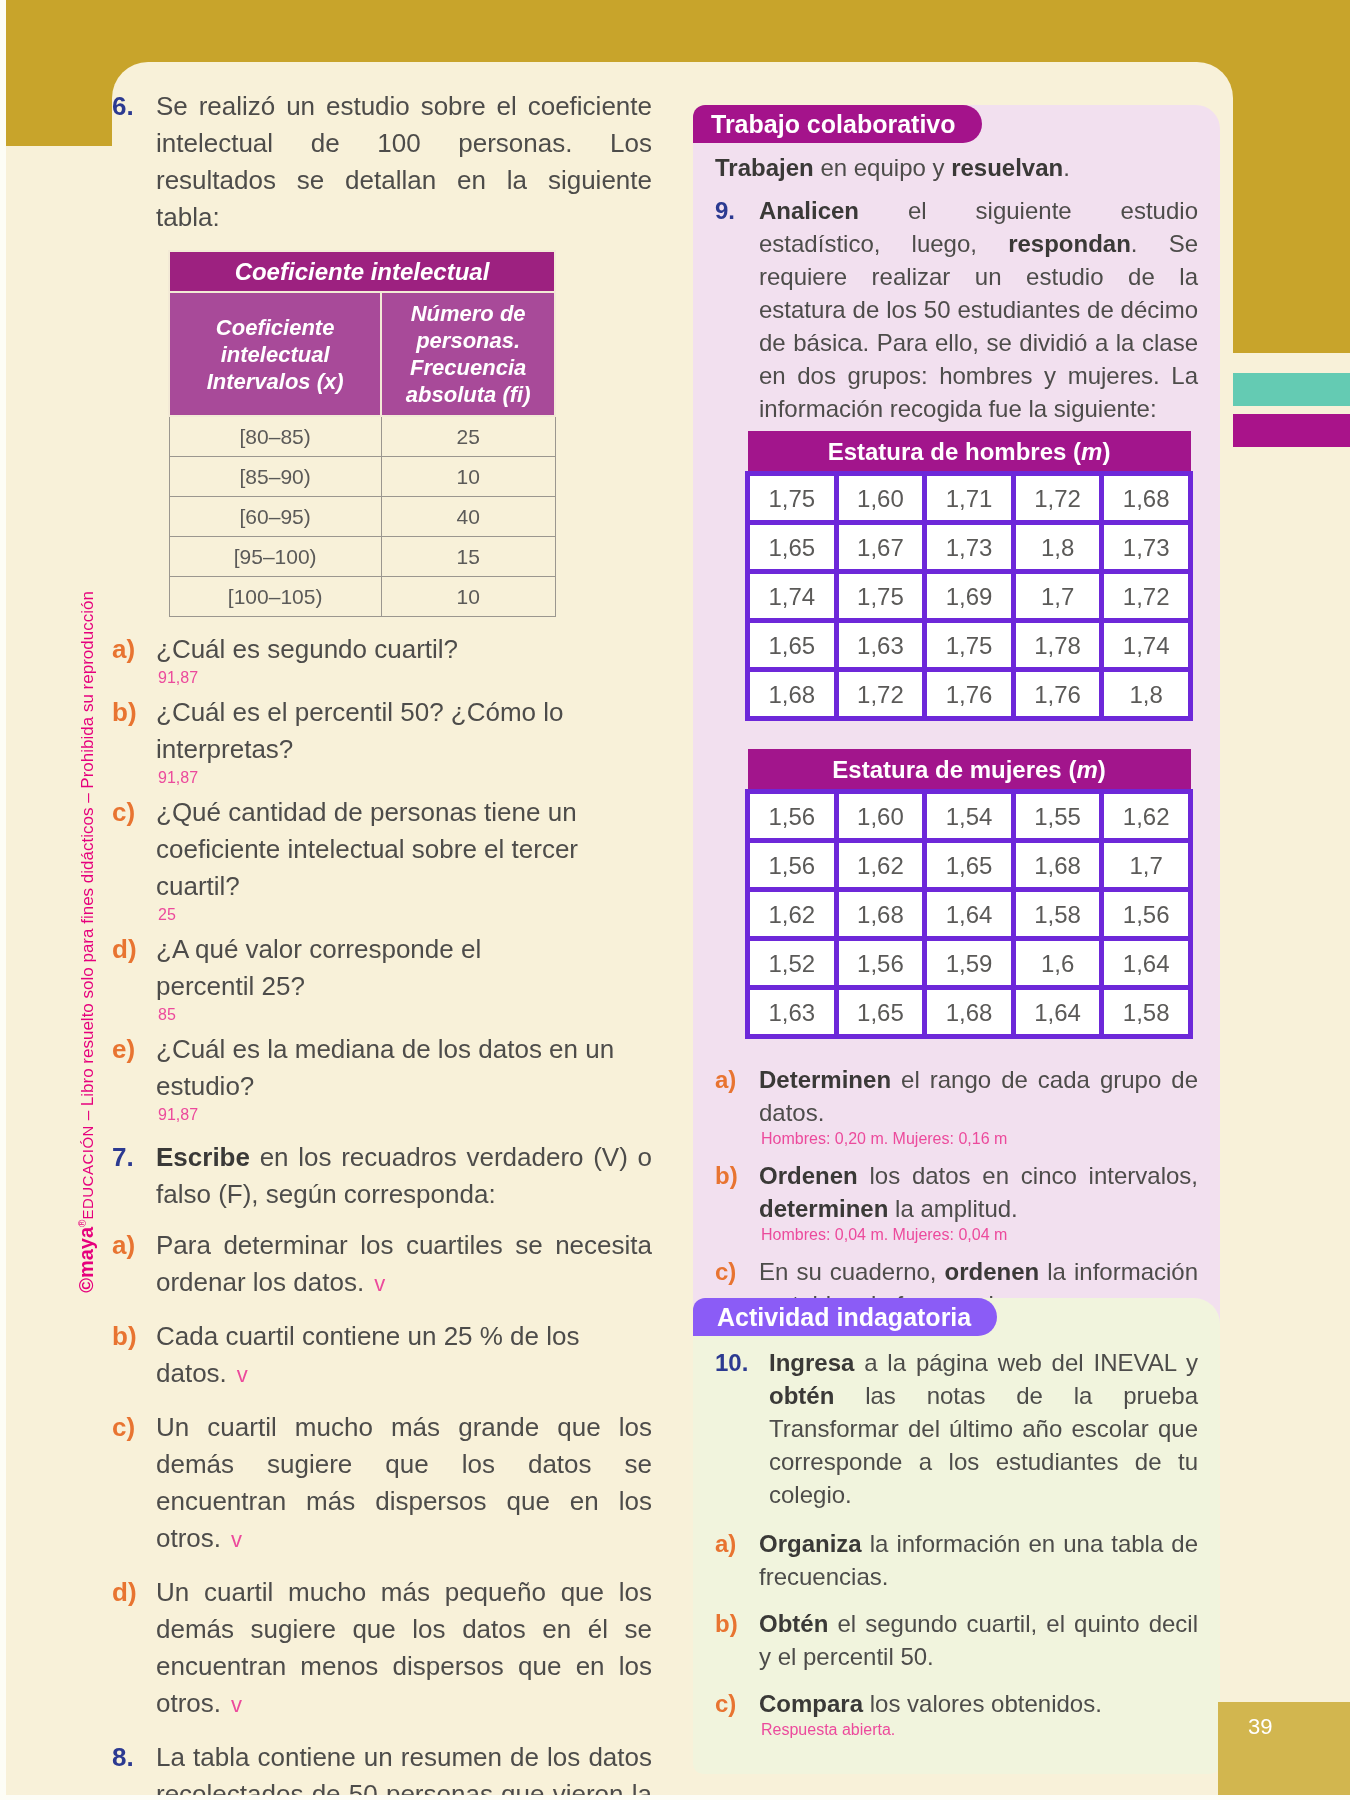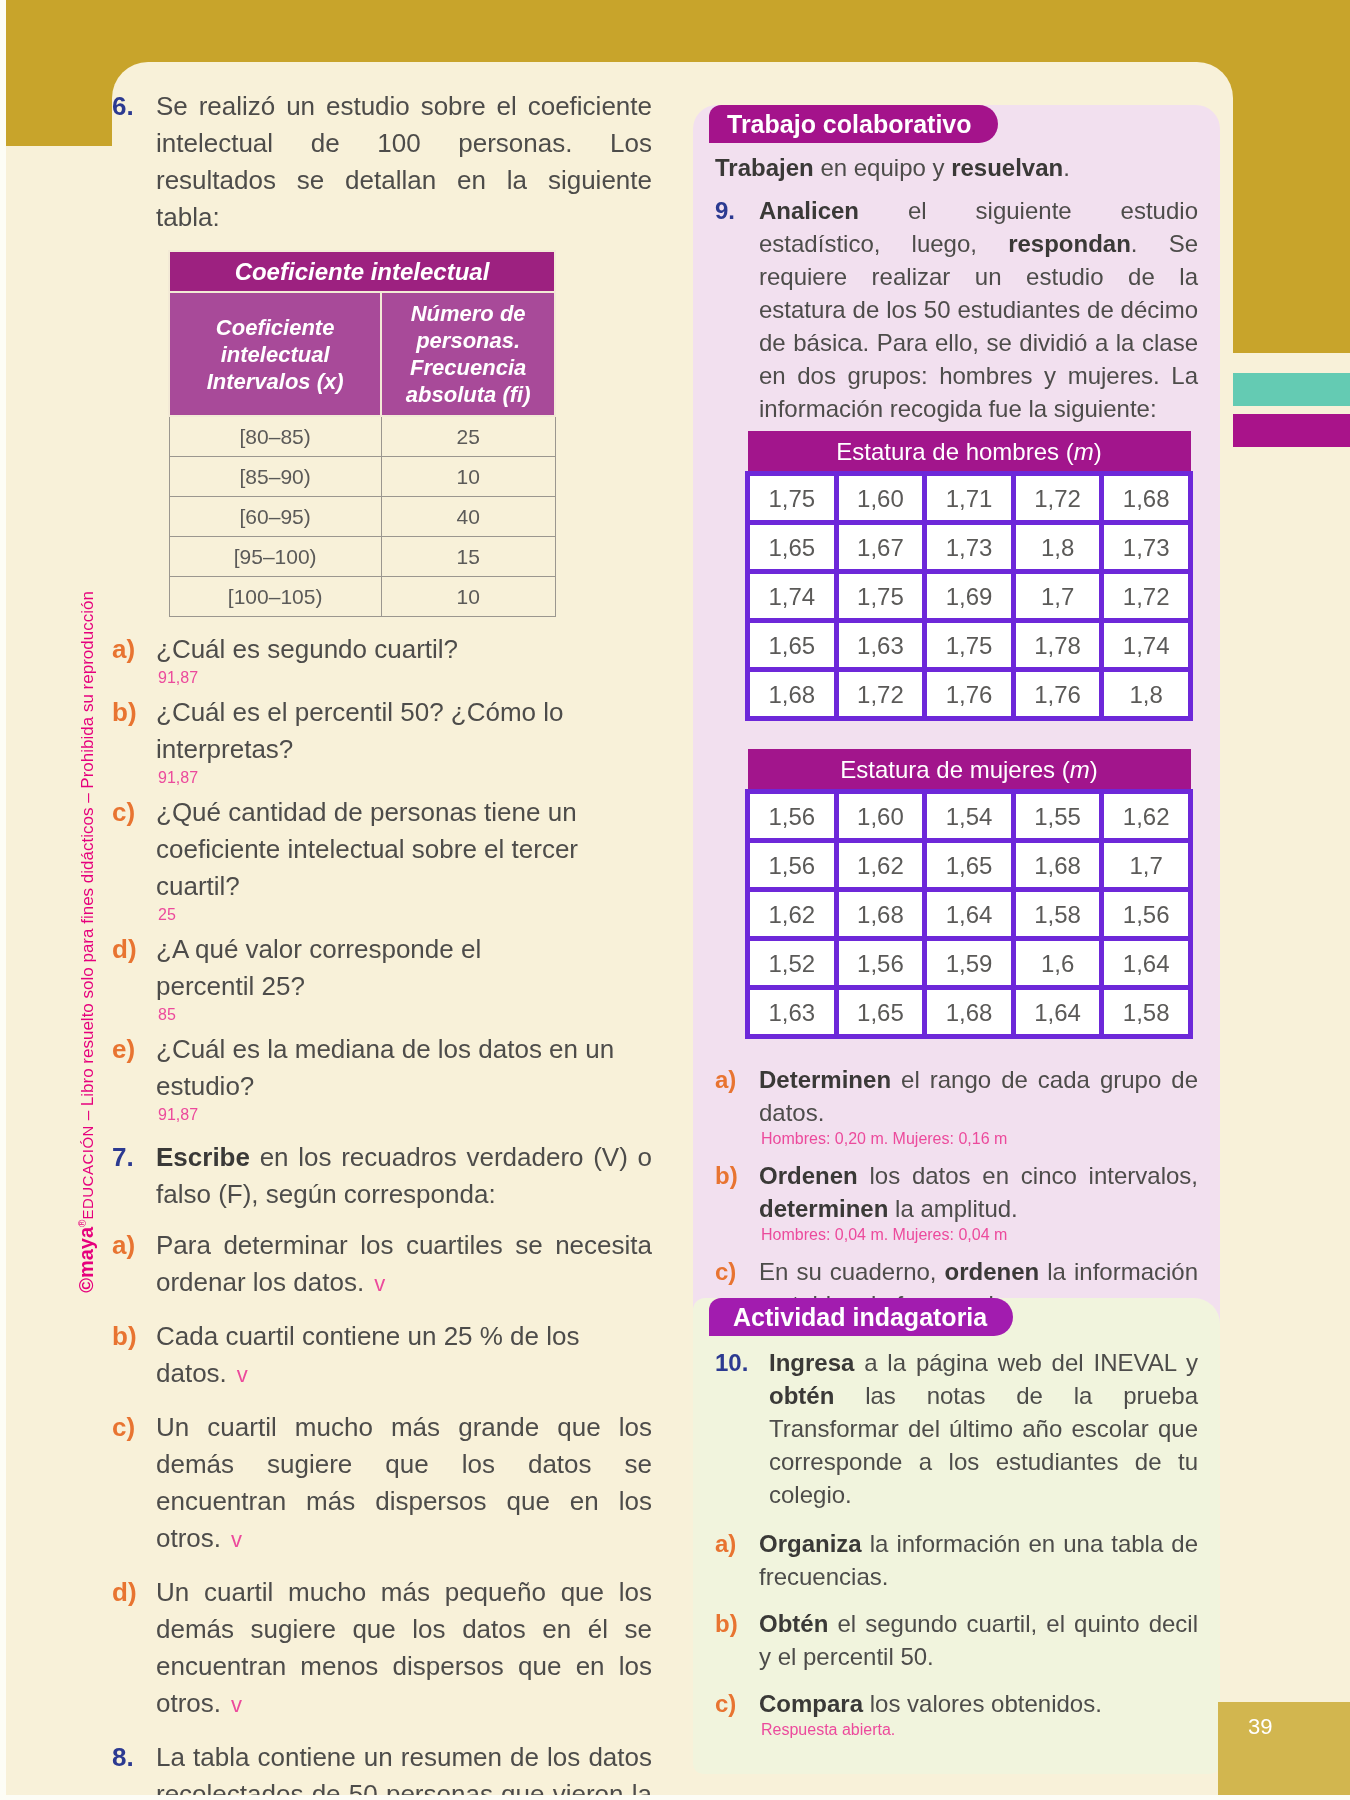--- a/index.html
+++ b/index.html
@@ -48,30 +48,30 @@
   .t6{margin:14px 0 14px 56px;width:388px;}
   .t6 col.c1{width:55%;}
   .t6 th{color:#fff;font-weight:700;border:2px solid #f3ead6;font-style:italic;}
   .t6-title{background:#9d2180;font-size:24px;height:36px;}
   .t6-sub{background:#a84a99;font-size:22px;line-height:27px;padding:7px 4px;}
   .t6 td{border:1px solid #9b978f;height:33px;text-align:center;font-size:21px;color:#5b5a58;}
   .q6 .qitem{margin-bottom:4px;}
   .ex7head{margin:12px 0 14px;}
   .vf .qitem{margin-bottom:16px;}
   
-  .tab{position:absolute;top:0;left:16px;height:38px;line-height:38px;color:#fff;font-weight:700;
+  .tab{position:absolute;top:0;left:0;height:38px;line-height:38px;color:#fff;font-weight:700;
        font-size:25px;padding:0 26px 0 18px;border-radius:14px 22px 22px 0;}
   .tab-magenta{background:#a4138b;}
-  .tab-green{background:#a21caf;padding-left:24px;}
+  .tab-green{background:#8b5cf6;padding-left:24px;}
   .collab{position:absolute;z-index:3;left:693px;top:105px;width:527px;box-sizing:border-box;
           background:#f2e0ef;border-radius:24px;padding:46px 22px 20px 22px;
           font-size:24px;line-height:33px;color:#4d4c4a;}
   .intro{margin-bottom:10px;}
   .est{width:448px;margin:6px 0 0 30px;}
-  .est th{background:#a2158c;color:#fff;font-size:24px;font-weight:400;height:38px;}
+  .est th{background:#a2158c;color:#fff;font-size:24px;font-weight:700;height:38px;}
   .est td{background:#fff;border:5px solid #6d28d9;height:42px;text-align:center;font-size:24px;color:#5b5a58;}
   .est.mt{margin-top:28px;}
   .qlist.r{margin-top:24px;}
   .qlist.r .qitem{margin-bottom:8px;}
   .inquiry{position:absolute;z-index:3;left:693px;top:1298px;width:527px;box-sizing:border-box;
            background:#f1f4dd;border-radius:12px 26px 10px 10px;padding:48px 22px 18px 22px;
            font-size:24px;line-height:33px;color:#4d4c4a;}
   .inquiry .qlist{margin-top:16px;}
   .inquiry .qitem{margin-bottom:14px;}
 </style>

